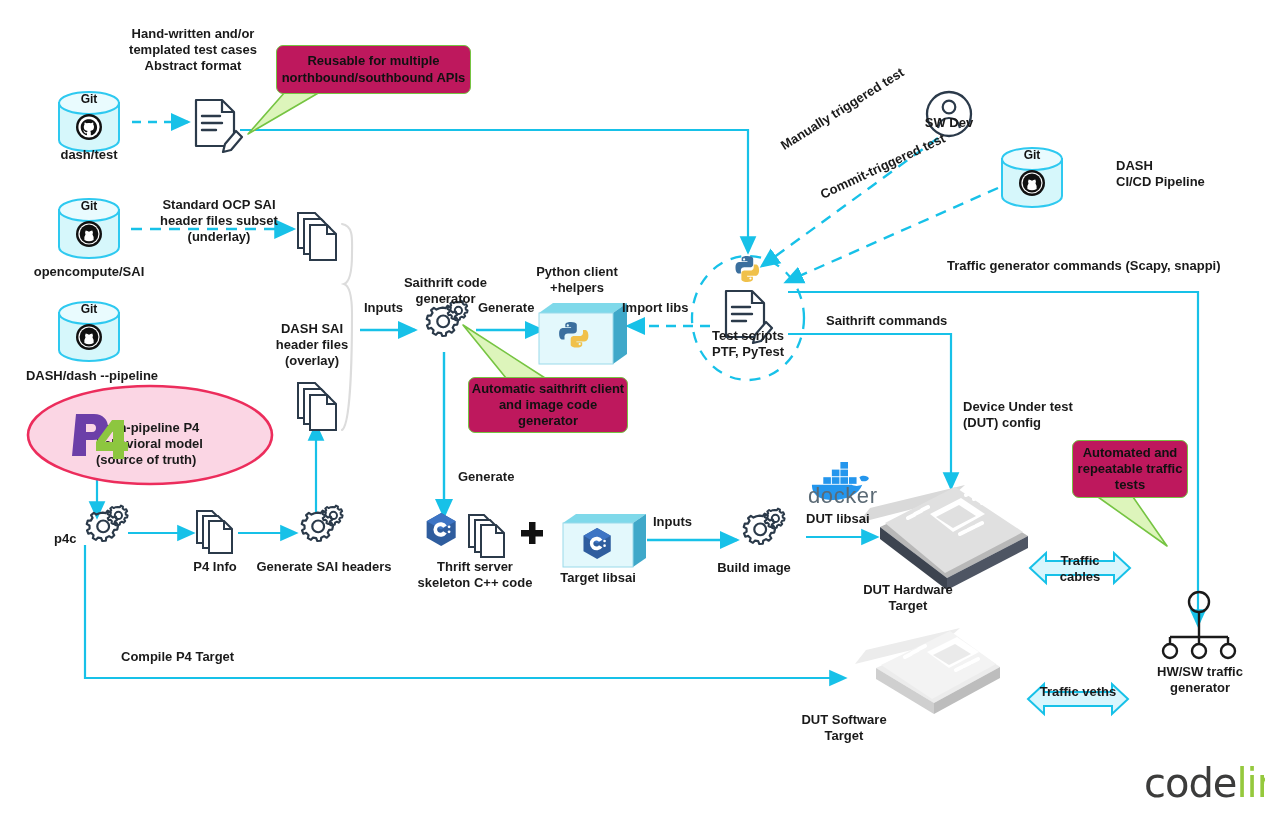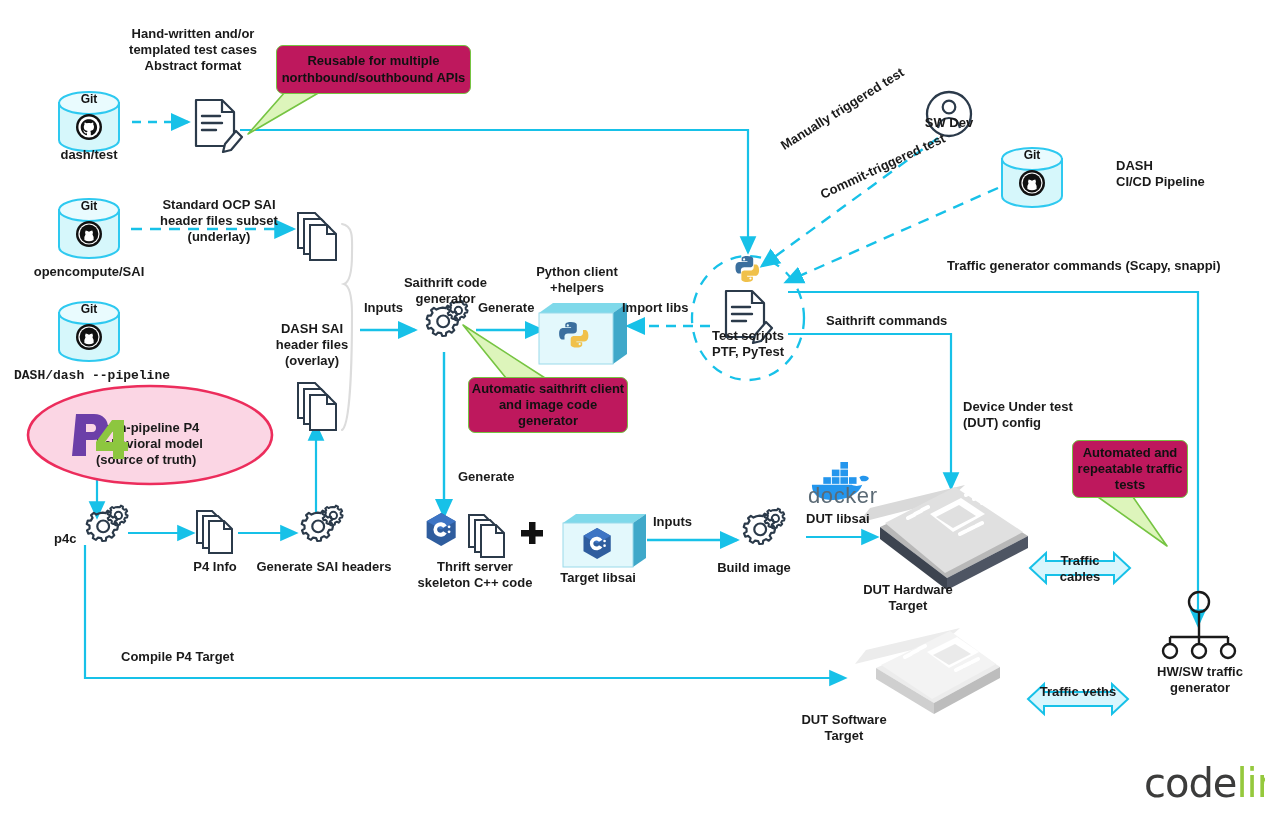--- a/index.html
+++ b/index.html
@@ -377,21 +377,21 @@
 repeatable traffic
 tests</div>
 
   <div class="lbl s12 ctr" style="left:59px;top:92px;width:60px;color:#111;">Git</div>
   <div class="lbl s13 ctr" style="left:37px;top:147px;width:104px;">dash/test</div>
 
   <div class="lbl s12 ctr" style="left:59px;top:199px;width:60px;color:#111;">Git</div>
   <div class="lbl s13 ctr" style="left:22px;top:264px;width:134px;">opencompute/SAI</div>
 
   <div class="lbl s12 ctr" style="left:59px;top:302px;width:60px;color:#111;">Git</div>
-  <div class="lbl s13 ctr" style="left:12px;top:368px;width:160px;font-family:Liberation Mono, monospace;">DASH/dash --pipeline</div>
+  <div class="lbl s13 ctr" style="left:12px;top:368px;width:160px;">DASH/dash --pipeline</div>
 
   <div class="lbl s12 ctr" style="left:1002px;top:148px;width:60px;color:#111;">Git</div>
   <div class="lbl s13" style="left:1070px;top:158px;width:140px;margin-left:46px;">DASH
 CI/CD Pipeline</div>
 
   <div class="lbl s13 ctr" style="left:108px;top:26px;width:170px;">Hand-written and/or
 templated test cases
 Abstract format</div>
 
   <div class="lbl s13 ctr" style="left:140px;top:178px;width:158px;margin-top:19px;">Standard OCP SAI

